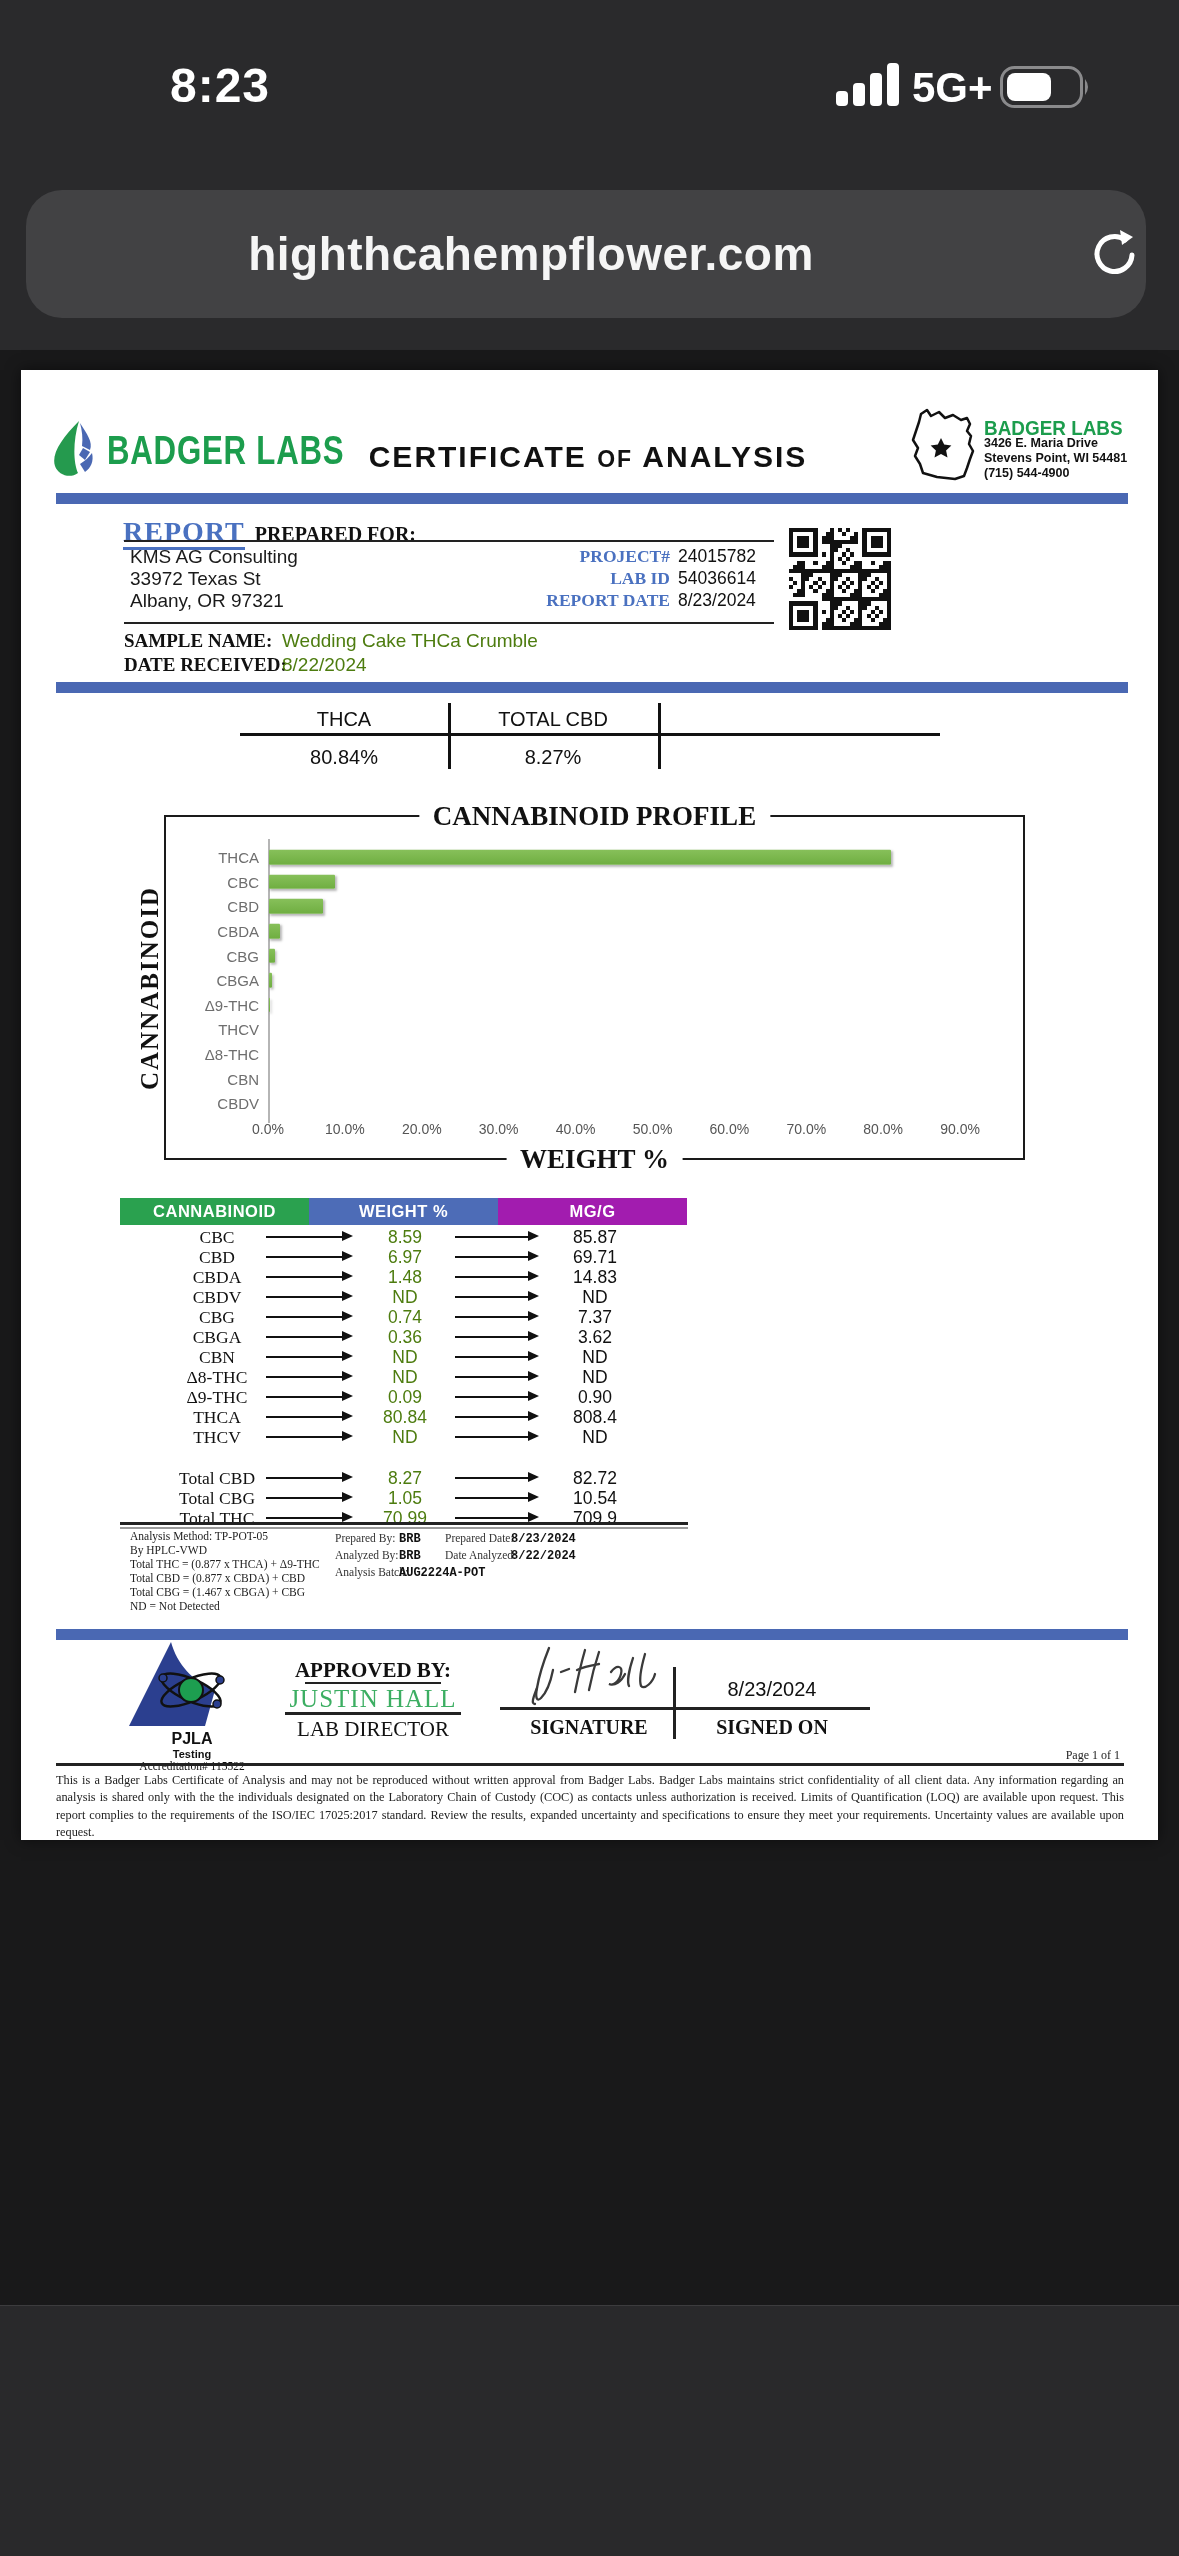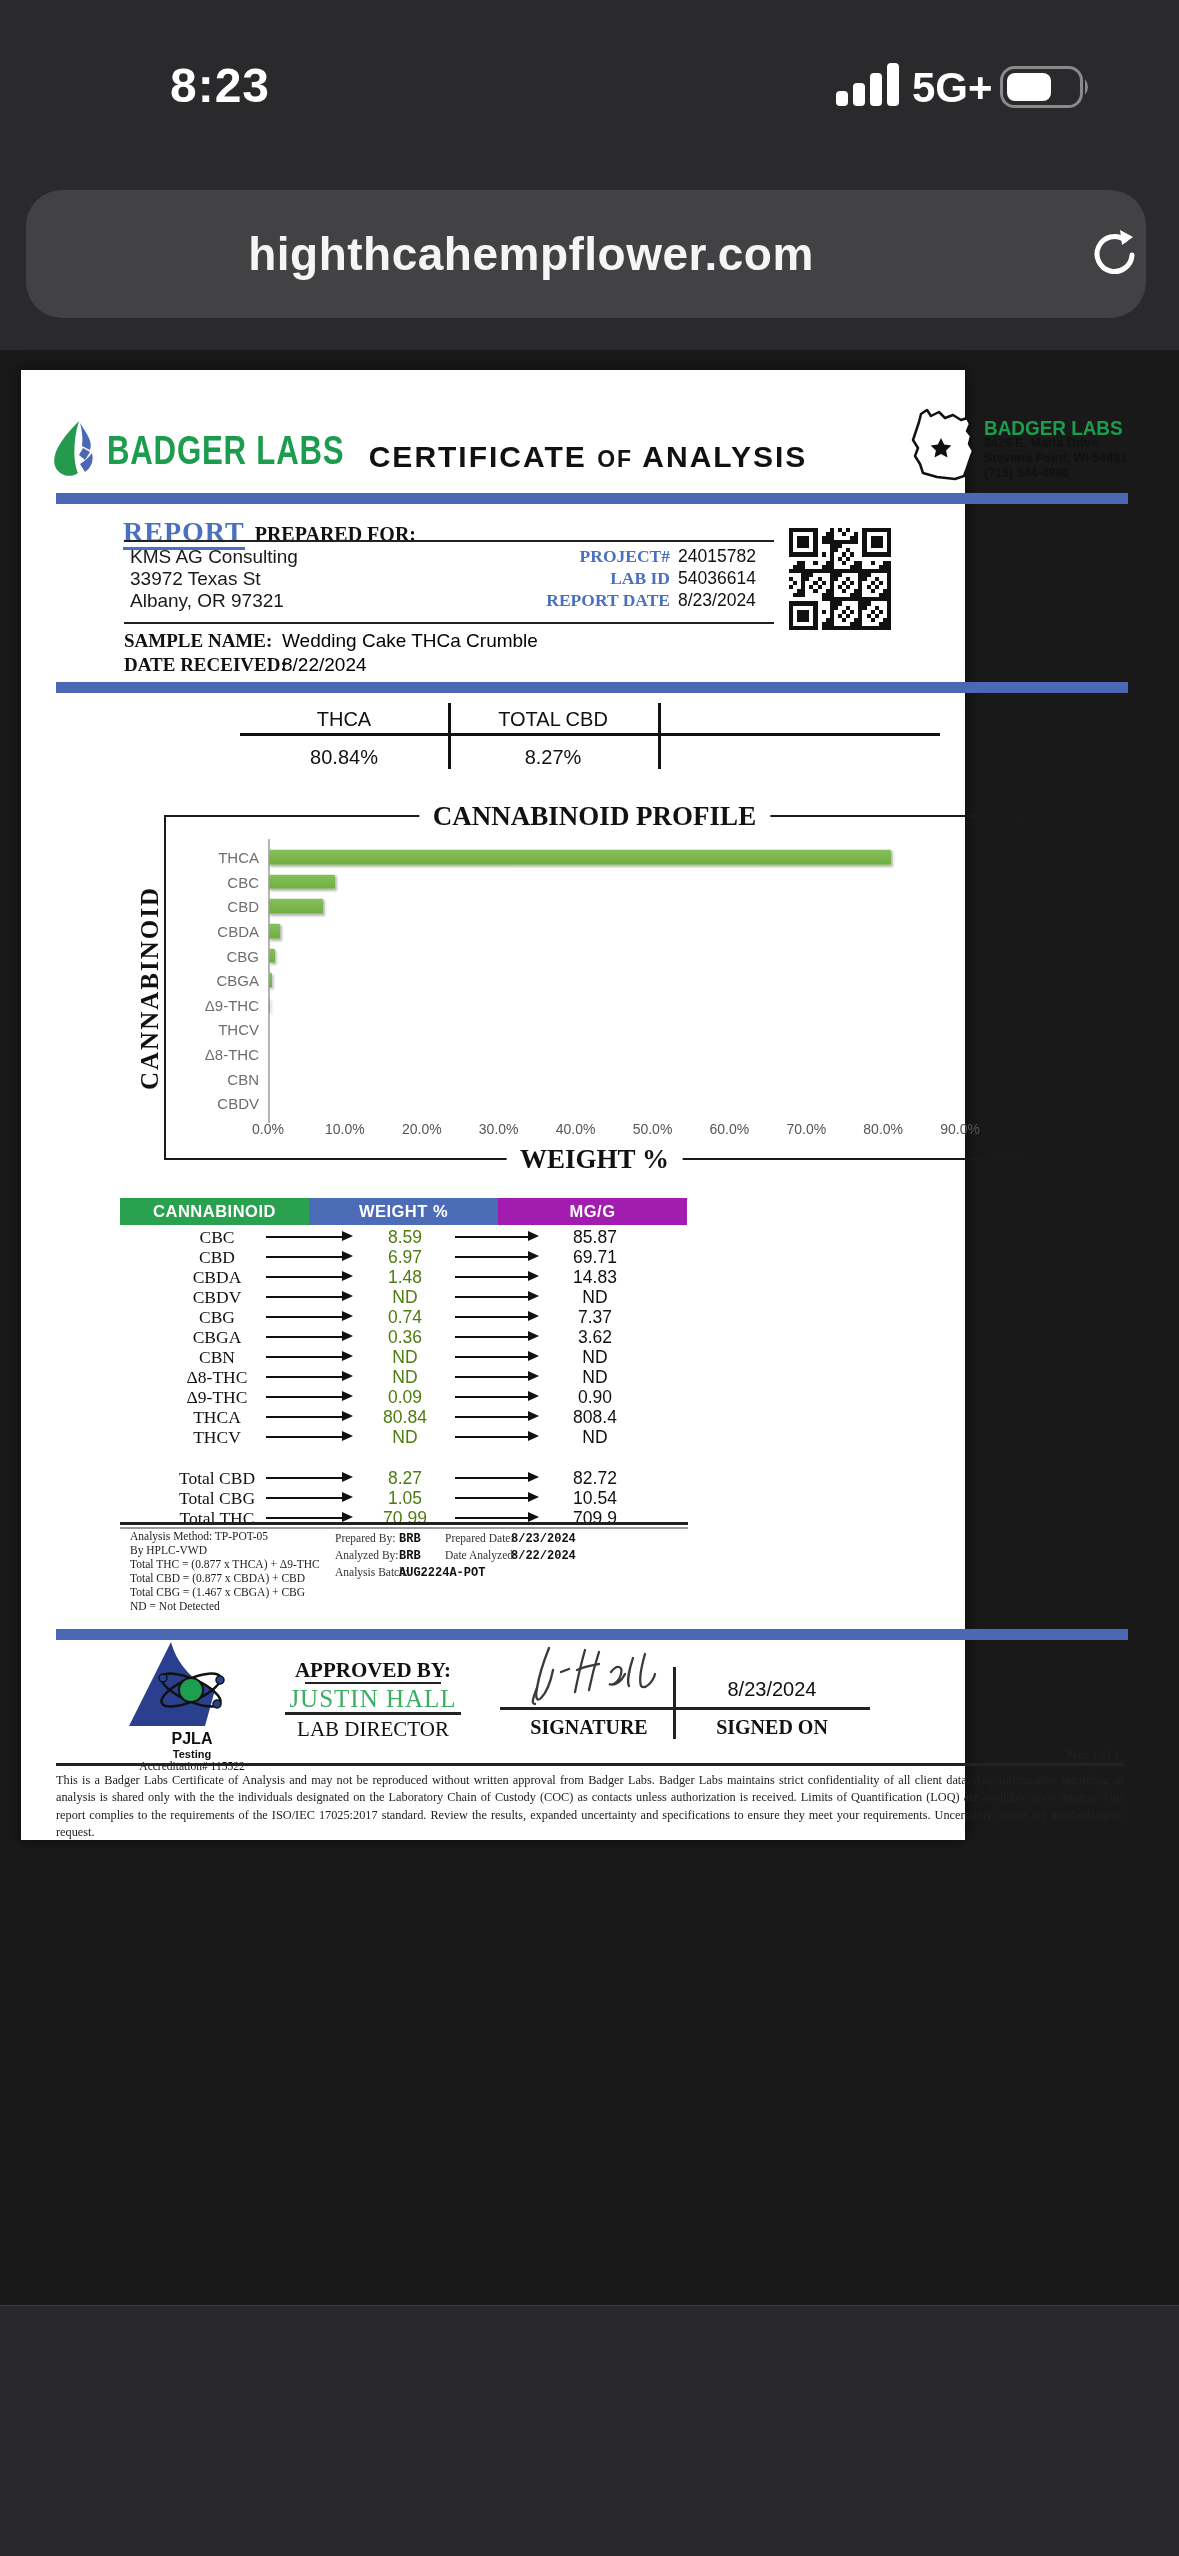--- a/index.html
+++ b/index.html
@@ -9,21 +9,21 @@
   .chrome{position:absolute;left:0;top:0;width:1179px;height:350px;background:#2a2a2c;}
   .time{position:absolute;left:150px;top:58px;width:140px;text-align:center;color:#fff;
         font-size:48px;font-weight:700;letter-spacing:1px;}
   .net-label{position:absolute;left:912px;top:64px;color:#fff;font-size:42px;font-weight:700;}
   .url-bar{position:absolute;left:26px;top:190px;width:1120px;height:128px;border-radius:36px;
            background:#424244;}
   .url-text{position:absolute;left:0;right:110px;top:0;height:128px;line-height:128px;text-align:center;
             color:#f5f5f5;font-size:46px;font-weight:600;letter-spacing:.5px;}
   
   .webview{position:absolute;left:0;top:350px;width:1179px;height:1955px;background:#19191a;}
-  .page{position:absolute;left:21px;top:20px;width:944px;height:1470px;background:#fff;
+  .page{position:absolute;left:21px;top:20px;width:1137px;height:1470px;background:#fff;
         box-shadow:0 0 14px rgba(0,0,0,.55);}
   .abs{position:absolute;}
   .serif{font-family:"Liberation Serif",serif;}
   .bluebar{position:absolute;left:35px;width:1072px;height:11px;background:#4a68b3;}
   .rule{position:absolute;background:#222;}
   
   .brand-text{position:absolute;left:86px;top:58px;font-size:40px;font-weight:700;color:#1c9d4d;
               transform:scaleX(.78);transform-origin:left center;white-space:nowrap;letter-spacing:1px;}
   .cert-title{position:absolute;left:327px;top:70px;width:480px;text-align:center;font-size:30px;
               font-weight:700;color:#111;letter-spacing:2px;white-space:nowrap;}
@@ -35,21 +35,21 @@
   .rep-head{position:absolute;left:102px;top:146px;white-space:nowrap;}
   .rep-head .blue{font-family:"Liberation Serif",serif;font-size:28px;font-weight:700;color:#4a71c0;
                   border-bottom:3px solid #4a71c0;padding-bottom:0px;letter-spacing:1px;}
   .rep-head .blk{font-family:"Liberation Serif",serif;font-size:20px;font-weight:700;color:#111;margin-left:10px;}
   .client-line{position:absolute;left:109px;font-size:19px;color:#1a1a1a;}
   .meta-row{position:absolute;height:22px;white-space:nowrap;}
   .meta-label{position:absolute;right:488px;font-family:"Liberation Serif",serif;font-size:17.5px;
               font-weight:700;color:#4a71c0;}
   .meta-value{position:absolute;left:657px;font-size:17.5px;color:#111;}
   .samp-label{position:absolute;left:103px;font-family:"Liberation Serif",serif;font-size:19px;font-weight:700;color:#111;}
-  .samp-value{position:absolute;left:261px;font-size:19px;color:#000000;text-align:right;}
+  .samp-value{position:absolute;left:261px;font-size:19px;color:#4d7c0f;text-align:right;}
   
   .sumline{position:absolute;left:219px;top:363px;width:700px;height:3px;background:#111;}
   .sumdiv{position:absolute;top:333px;width:2.5px;height:66px;background:#111;}
   .sumcol{position:absolute;text-align:center;font-size:20px;color:#111;}
   .sumcol .sv{margin-top:15px;}
   
   .chart-box{position:absolute;left:143px;top:445px;width:857px;height:341px;border:2px solid #1a1a1a;}
   .chart-title{position:absolute;left:50%;top:-16px;transform:translateX(-50%);background:#fff;
                padding:0 14px;font-family:"Liberation Serif",serif;font-size:27px;font-weight:700;
                color:#111;white-space:nowrap;}

